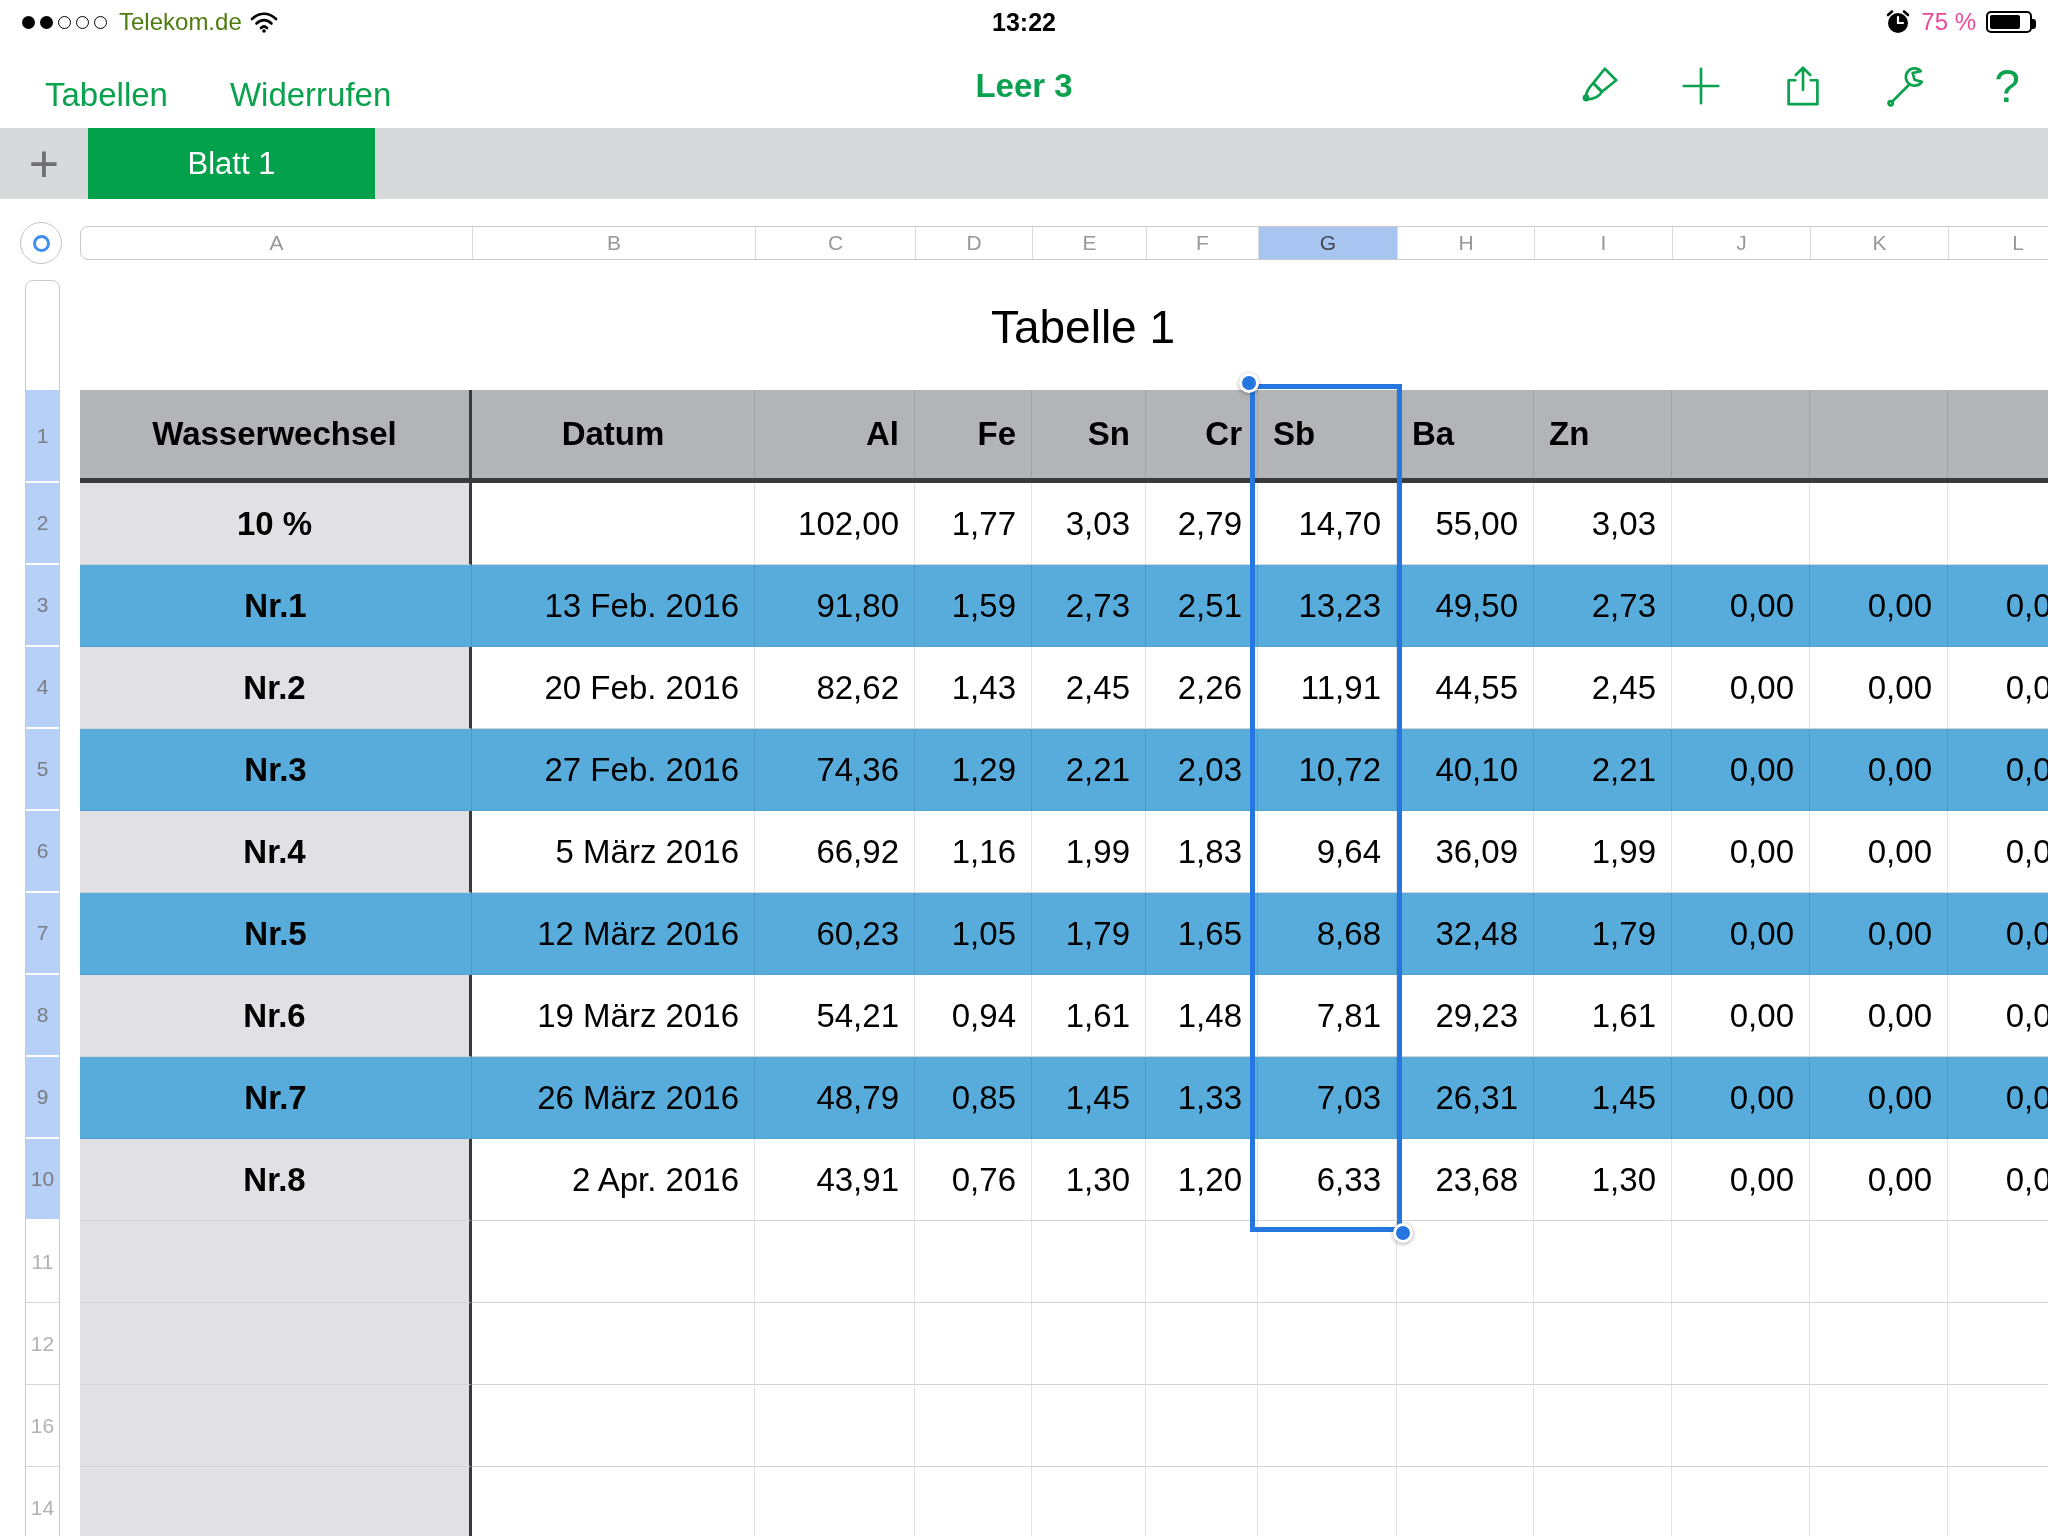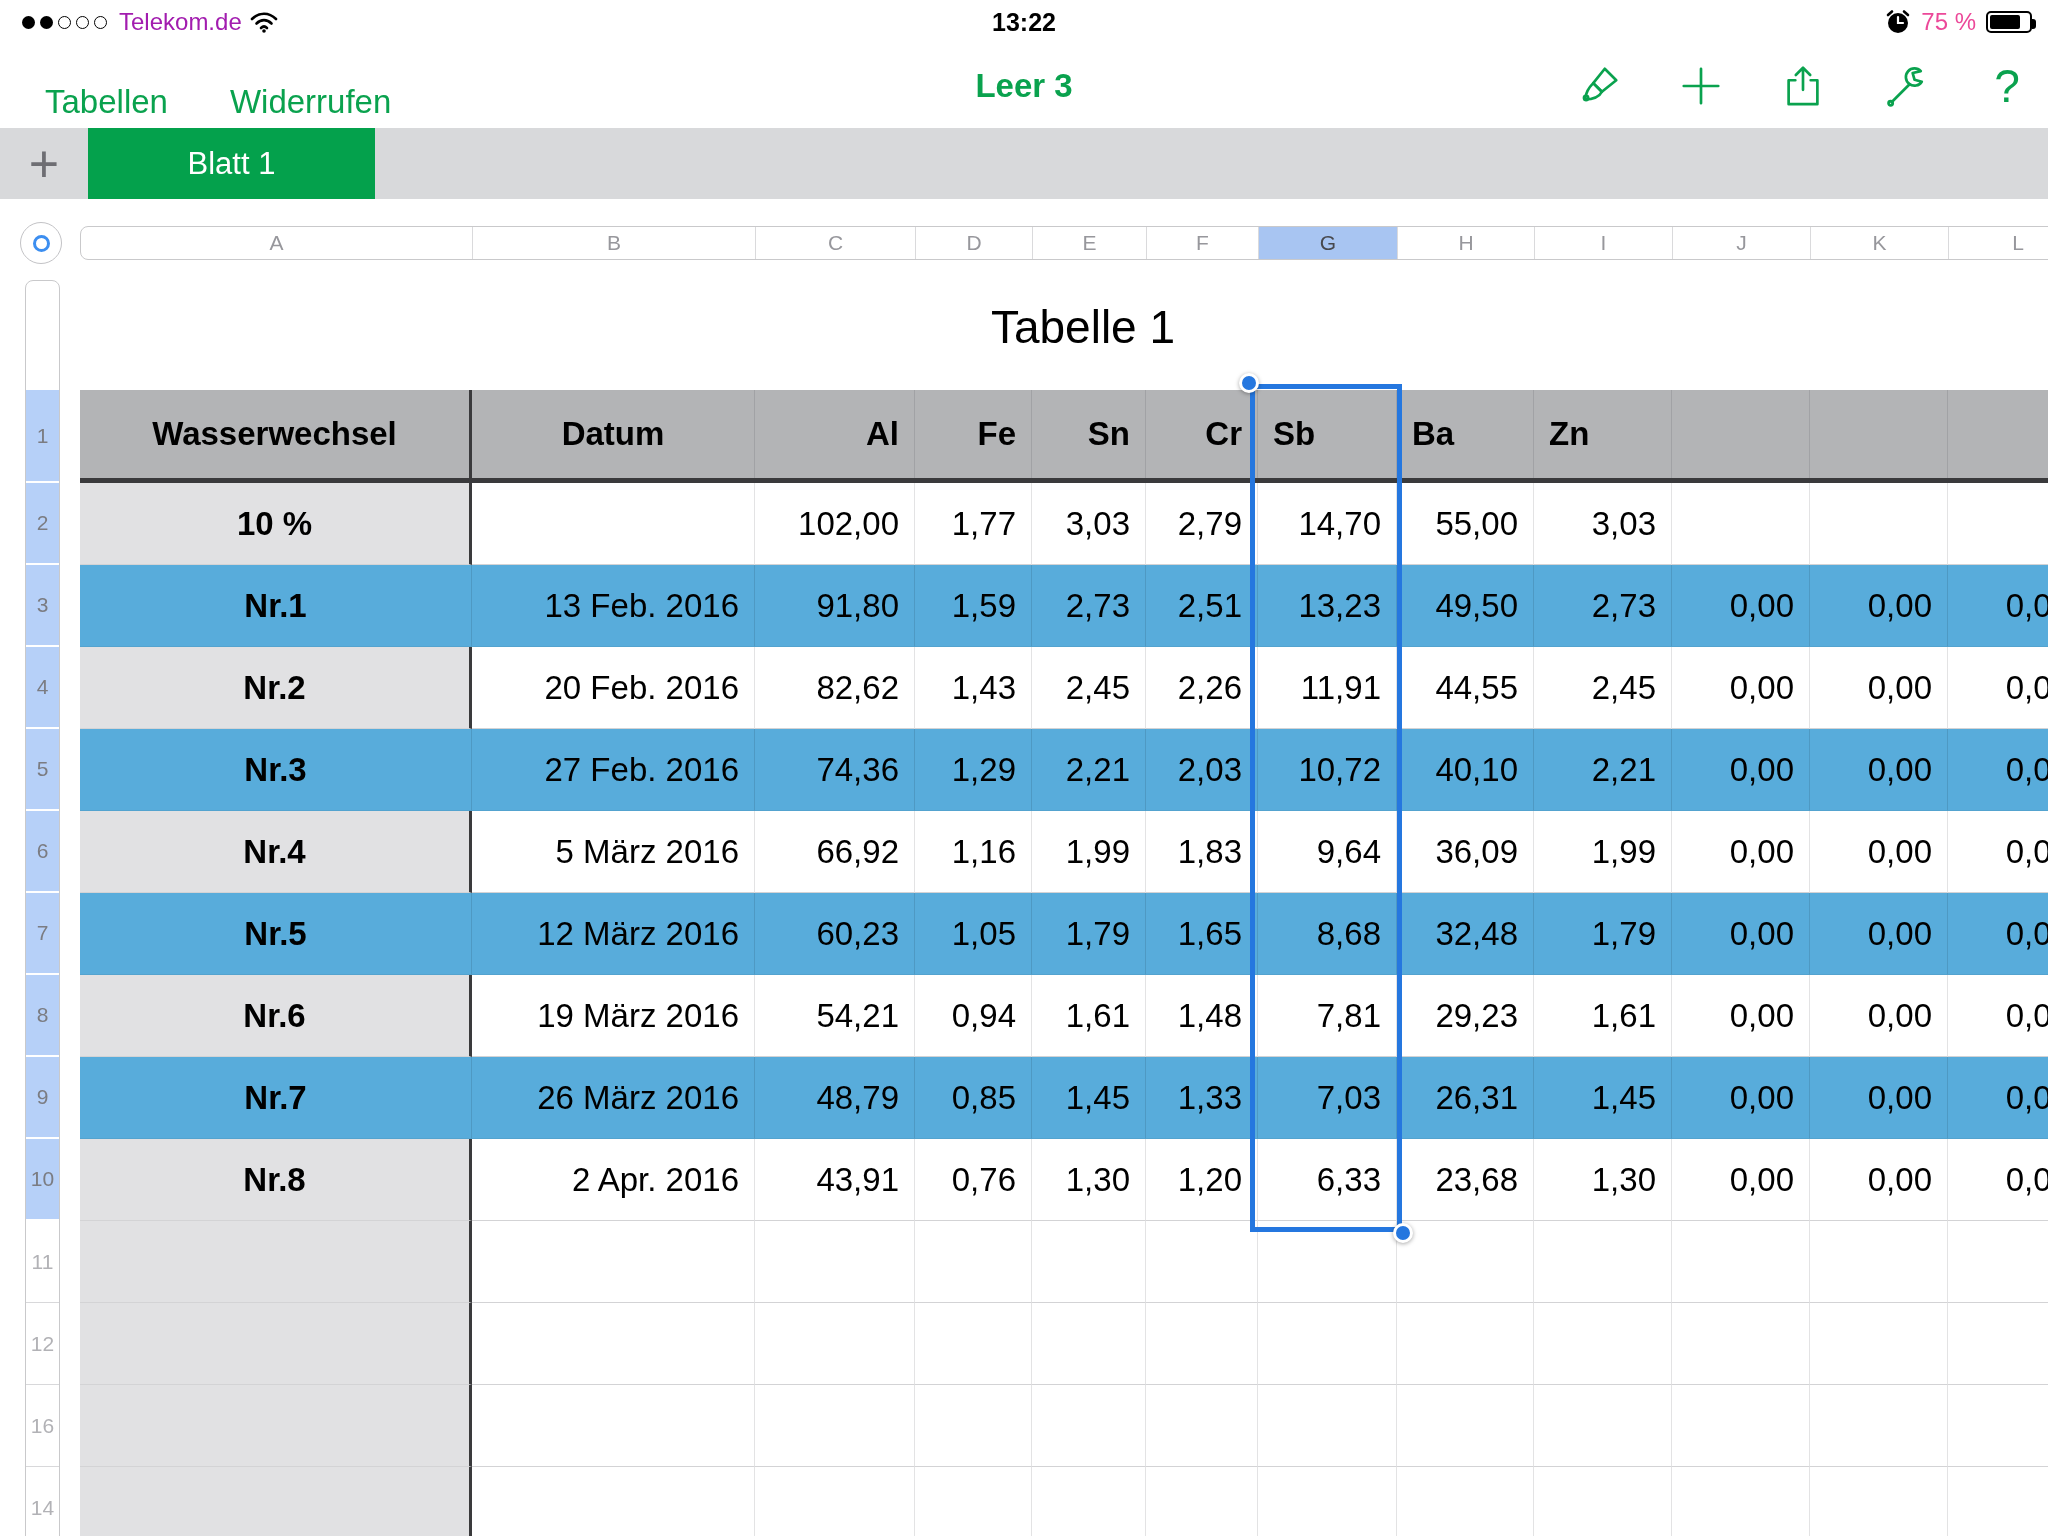--- a/index.html
+++ b/index.html
@@ -7,31 +7,31 @@
     font-family:"Liberation Sans","DejaVu Sans",sans-serif; }
   #screen { position:relative; width:2048px; height:1536px; overflow:hidden; background:#fff; }
 
   
   .status-bar { position:absolute; left:0; top:0; width:2048px; height:44px; background:#fff; }
   .sb-left { position:absolute; left:22px; top:0; height:44px; display:flex; align-items:center; gap:8px; }
   .sig-dots { display:flex; gap:5px; align-items:center; margin-right:4px; }
   .dot { width:13px; height:13px; border-radius:50%; }
   .dot.f { background:#000; }
   .dot.o { border:1.6px solid #000; }
-  .sb-carrier { font-size:24px; color:#a21caf;text-align:right; }
+  .sb-carrier { font-size:24px; color:#4d7c0f;text-align:right; }
   .sb-center { position:absolute; left:0; top:0; width:100%; height:44px; display:flex; align-items:center; justify-content:center; font-size:25px; font-weight:600; color:#000; }
   .sb-right { position:absolute; right:16px; top:0; height:44px; display:flex; align-items:center; gap:10px; }
   .sb-pct { font-size:24px; color:#ec4899; }
   .battery { position:relative; width:46px; height:22px; border:2px solid #000; border-radius:5px; }
   .battery .fill { position:absolute; left:2px; top:2px; bottom:2px; width:72%; background:#000; border-radius:2px; }
   .battery .tip { position:absolute; right:-6px; top:6px; width:4px; height:10px; background:#000; border-radius:0 3px 3px 0; }
 
   
   .toolbar { position:absolute; left:0; top:44px; width:2048px; height:84px; background:#fff; }
-  .tb-left { position:absolute; left:45px; top:16px; height:84px; display:flex; align-items:center; gap:62px; }
+  .tb-left { position:absolute; left:45px; top:9px; height:84px; display:flex; align-items:center; gap:62px; }
   .tb-link { font-size:33px; color:var(--green); cursor:pointer; }
   .tb-title { position:absolute; left:0; top:0; width:100%; height:84px; display:flex; align-items:center; justify-content:center; font-size:33px; font-weight:600; color:var(--green); }
   .tb-right { position:absolute; right:18px; top:0; height:84px; display:flex; align-items:center; gap:56px; }
   .tb-icon { width:46px; height:46px; display:flex; align-items:center; justify-content:center; cursor:pointer; }
   .tb-icon svg { width:46px; height:46px; stroke:var(--green); fill:none; stroke-width:2.8; stroke-linecap:round; stroke-linejoin:round; }
   .help-glyph { font-size:46px; font-weight:400; color:var(--green); line-height:46px; }
 
   
   .tabbar { position:absolute; left:0; top:128px; width:2048px; height:71px; background:#D8D9DB; }
   .add-sheet { position:absolute; left:0; top:0; width:88px; height:71px; display:flex; align-items:center; justify-content:center; font-size:52px; font-weight:200; color:#6E6E73; cursor:pointer; }

